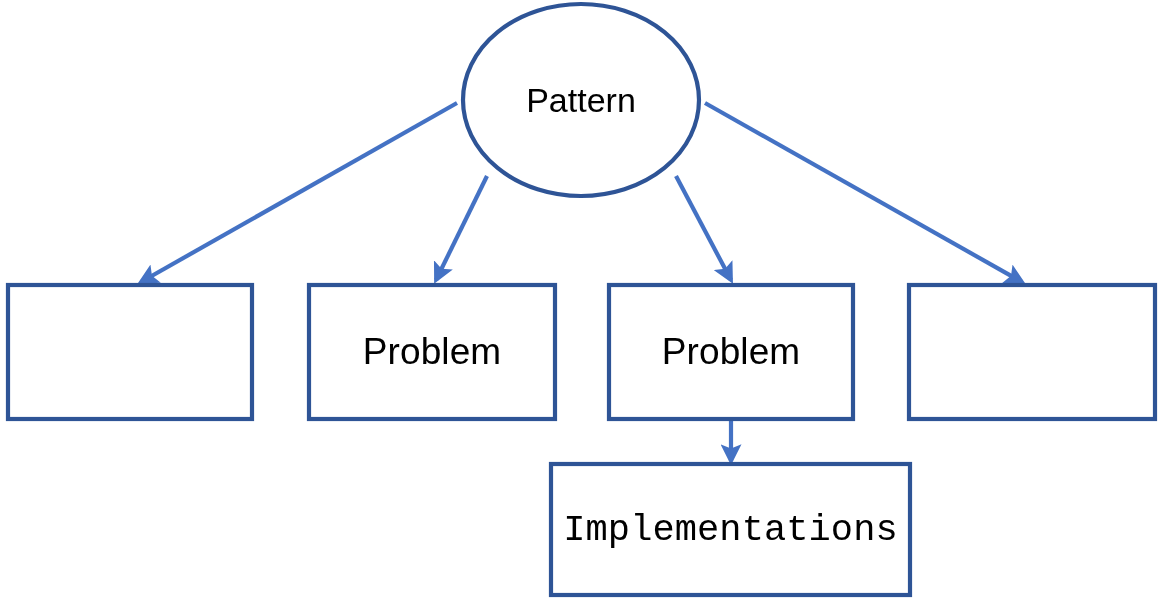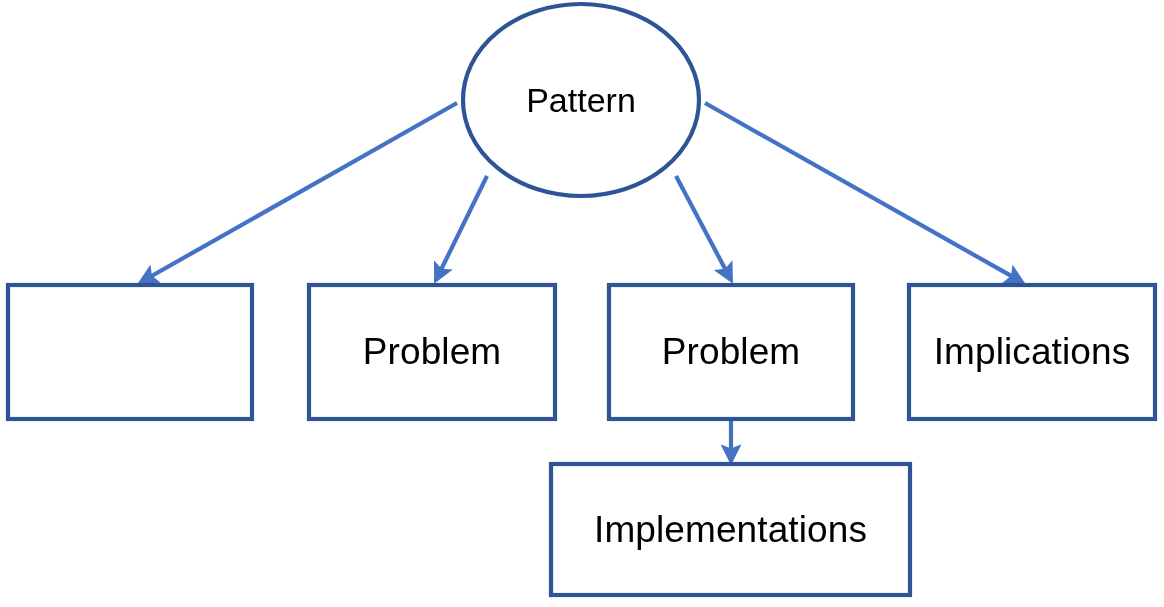--- a/index.html
+++ b/index.html
@@ -77,17 +77,16 @@
     <rect x="551" y="464" width="359" height="131" fill="#ffffff" stroke="#2e5496" stroke-width="4.2"></rect>
   </svg>
 
   <div class="node-label ellipse-label" style="left:462px; top:3px; width:238px; height:194px;">Pattern</div>
 
 
   <div class="node-label box-label" style="left:309px; top:285px; width:246px; height:134px;">Problem</div>
 
   <div class="node-label box-label" style="left:609px; top:285px; width:244px; height:134px;">Problem</div>
 
-  <div class="node-label box-label" style="left:909px; top:285px; width:246px; height:134px;">Implications</div>
 
-  <div class="node-label box-label" style="left:551px; top:464px; width:359px; height:131px;">Implementations</div>
+  <div class="node-label box-label" style="left:551px; top:464px; width:359px; height:131px;font-family:Liberation Mono, monospace;">Implementations</div>
 
 </div>
 
 </body></html>

